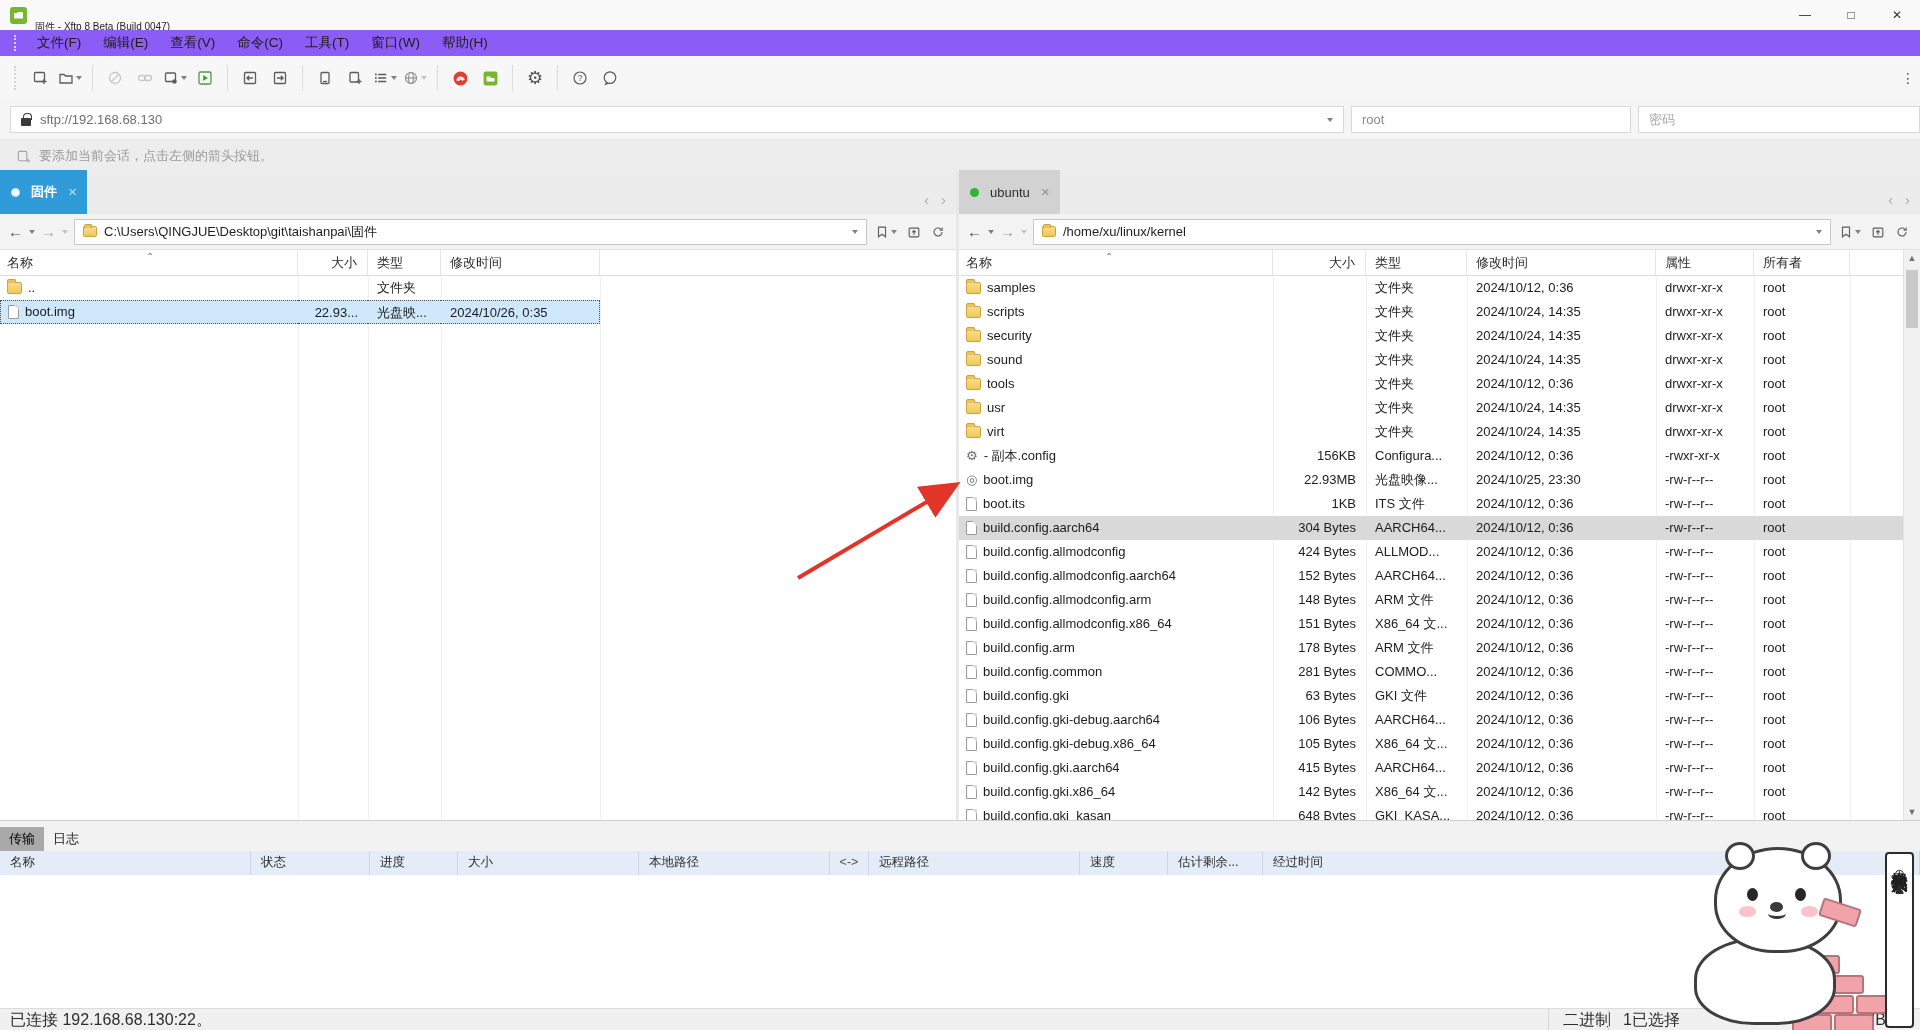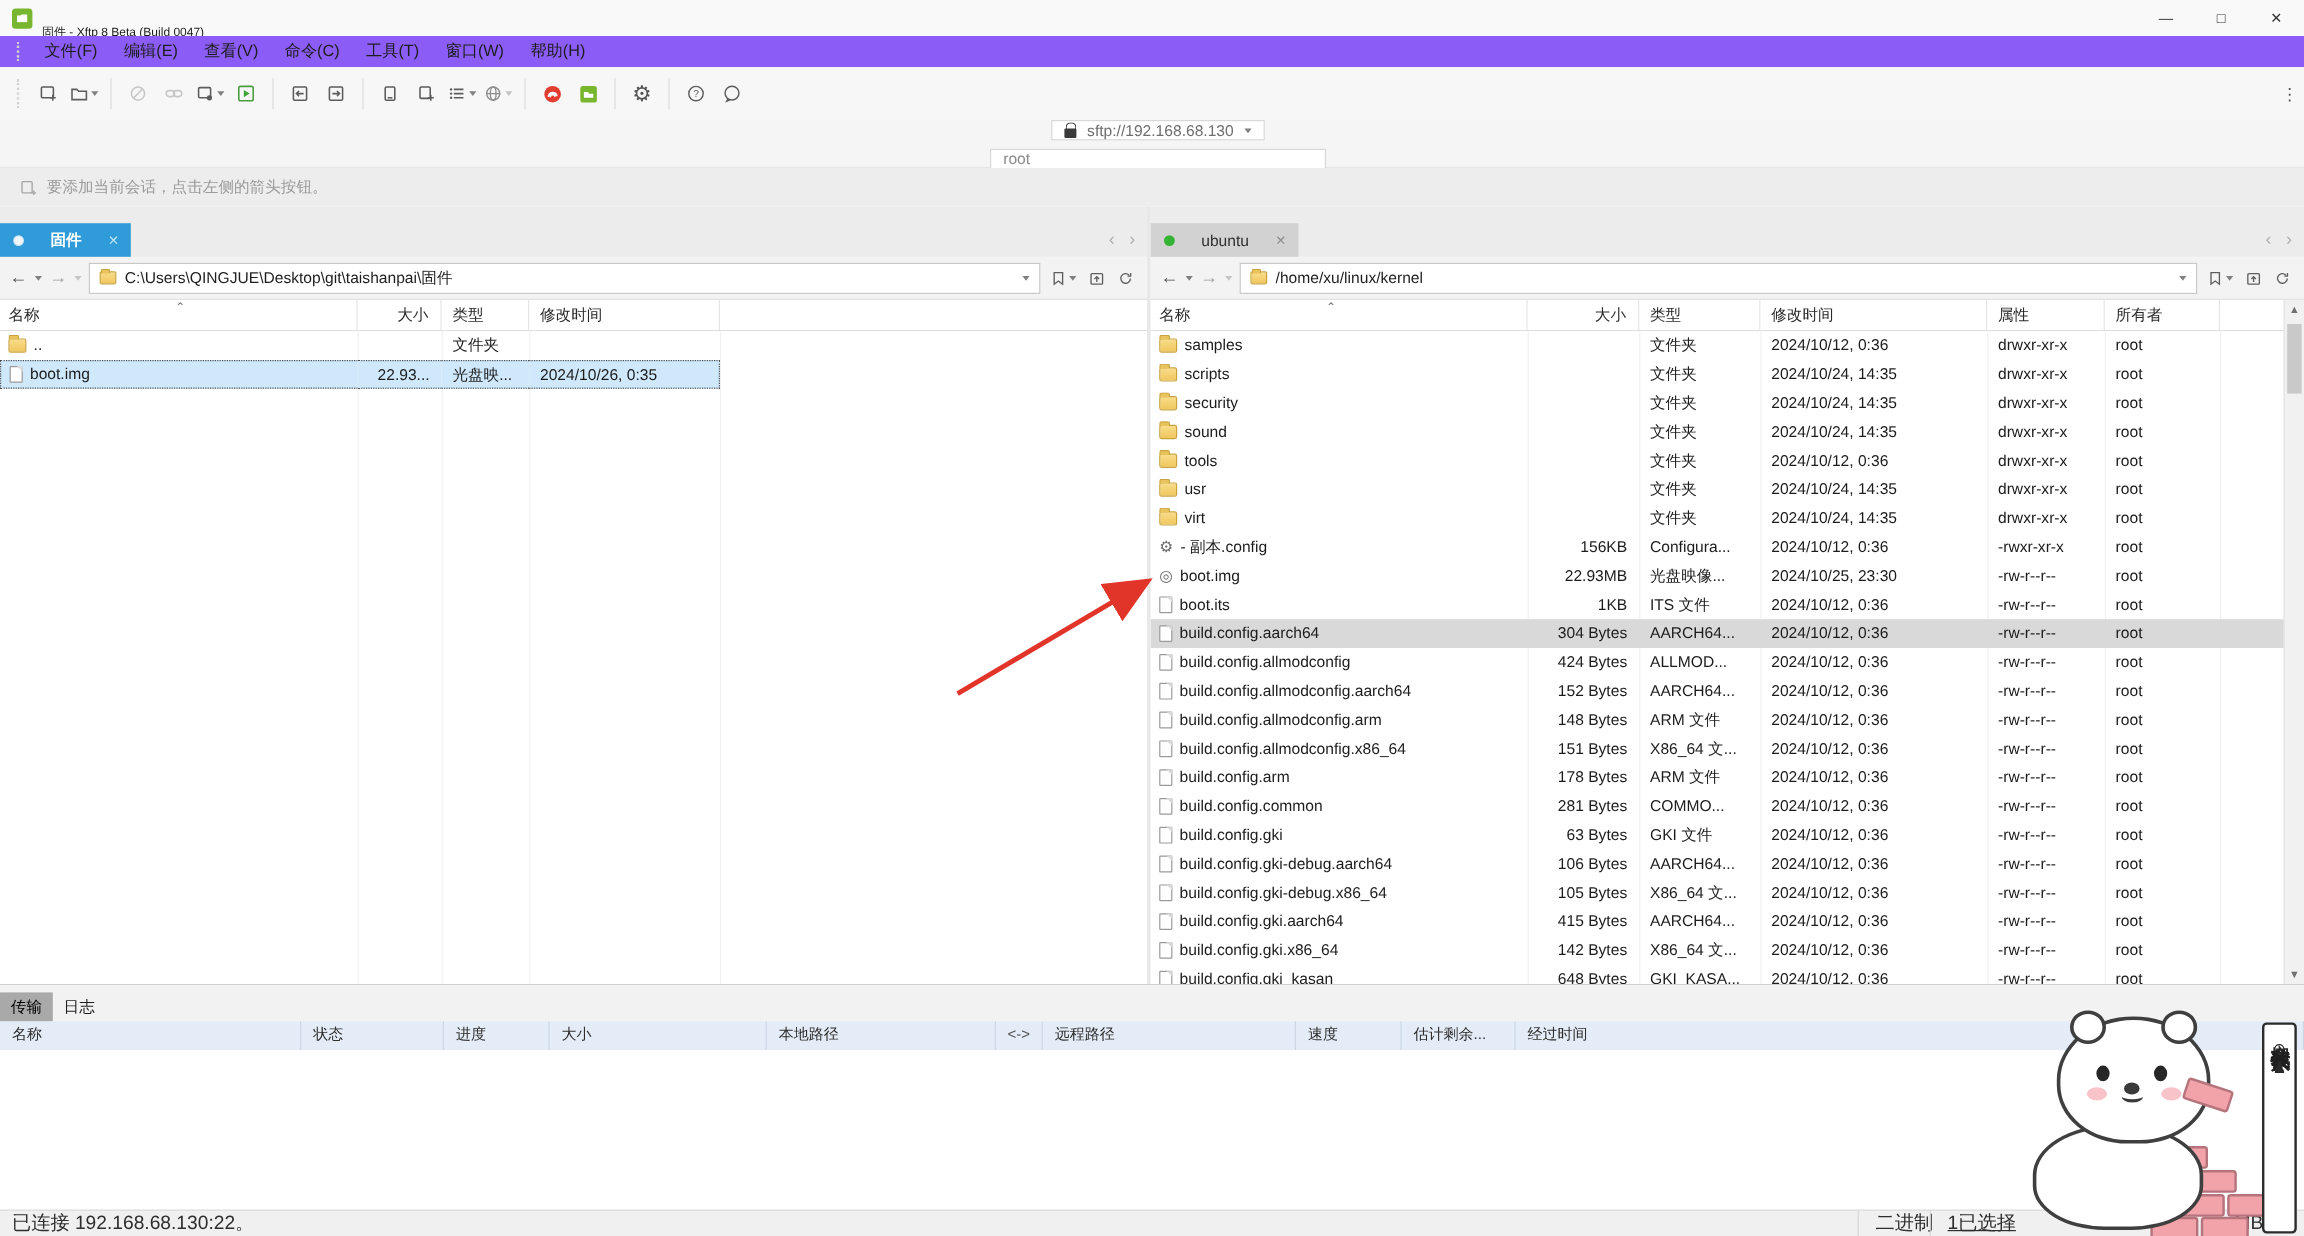--- a/index.html
+++ b/index.html
@@ -24,21 +24,21 @@
   .toolbar::before { content:''; border-left:2px dotted #d4d4d4; height:24px; margin-right:8px; }
   .tbtn { height:30px; min-width:28px; display:flex; align-items:center; justify-content:center; gap:2px; }
   .tbtn svg { display:block; }
   .tsep { width:1px; height:26px; background:#dcdcdc; margin:0 6px; }
   .dd { width:0; height:0; border-left:3.5px solid transparent; border-right:3.5px solid transparent; border-top:4px solid #808080; }
   .dd.dim { border-top-color:#c5c5c5; }
   .gear-glyph { font-size:18px; color:#565656; line-height:18px; }
   .t-more { margin-left:auto; margin-right:4px; color:#555; font-size:14px; letter-spacing:1px; }
 
   
-  .addrbar { position:absolute; top:100px; left:0; right:0; height:40px; background:#f5f5f5; display:flex; align-items:center; padding-left:10px; gap:7px; border-bottom:1px solid #e6e6e6;flex-direction:column; }
+  .addrbar { position:absolute; top:100px; left:0; right:0; height:40px; background:#f5f5f5; display:flex; align-items:center; padding-left:10px; gap:7px; border-bottom:1px solid #e6e6e6; }
   .field { height:27px; background:#fff; border:1px solid #d8d8d8; font-size:13px; }
   .url-combo { flex:1; display:flex; align-items:center; padding:0 10px; gap:9px; }
   .lock { width:10px; height:8px; background:#3a3a3a; border-radius:1px; position:relative; margin-top:4px; flex:0 0 auto; }
   .lock::before { content:''; position:absolute; left:1.5px; top:-5px; width:7px; height:6px; border:1.8px solid #3a3a3a; border-bottom:none; border-radius:4px 4px 0 0; }
   .url-text { color:#6e6e6e; }
   .url-combo .dd { margin-left:auto; }
   input.field { padding:0 10px; color:#8a8a8a; outline:none; }
   .user { width:280px; }
   .pass { width:282px; }
   .pass::placeholder { color:#a9a9a9; }
@@ -47,21 +47,21 @@
   .infobar { position:absolute; top:140px; left:0; right:0; height:32px; background:#ededed; display:flex; align-items:center; padding-left:16px; gap:8px; color:#9b9b9b; font-size:13px; }
 
   
   .panes { position:absolute; top:172px; left:0; right:0; height:648px; background:#efefef; }
   .pane { position:absolute; top:0; bottom:0; background:#fff; display:flex; flex-direction:column; }
   .pane-left { left:0; width:956px; }
   .pane-right { left:959px; right:0; }
   .splitter { position:absolute; top:0; bottom:0; left:956px; width:3px; background:#e8e8e8; }
 
   .tabstrip { height:42px; background:#ececec; display:flex; align-items:flex-end; position:relative; }
-  .tab { height:28px; display:flex; align-items:center; gap:22px; padding:0 10px 0 11px; font-size:13px; }
+  .tab { height:44px; display:flex; align-items:center; gap:11px; padding:0 10px 0 11px; font-size:13px; }
   .tab-active { background:#2f9bd8; color:#fff; font-weight:bold; }
   .tab-inactive { background:#d2d2d2; color:#2e2e2e; }
   .tab-dot { width:9px; height:9px; border-radius:50%; flex:0 0 auto; }
   .dot-local { background:#f2f7fb; border:1px solid #cfe4f2; }
   .dot-remote { background:#35b335; }
   .tab-close { font-size:11px; }
   .tab-active .tab-close { color:#bfe2f5; }
   .tab-inactive .tab-close { color:#8f8f8f; }
   .strip-arrows { margin-left:auto; display:flex; gap:12px; padding:0 10px 6px 0; color:#aeaeae; font-size:15px; }
 
@@ -117,21 +117,21 @@
   .t-head { height:24px; background:#e4ecf7; display:grid; grid-template-columns:251px 119px 88px 181px 191px 39px 211px 88px 95px 1fr; font-size:12.5px; color:#2c2c2c; }
   .t-hcell { line-height:23px; padding-left:10px; border-right:1px solid #ccd7e6; white-space:nowrap; overflow:hidden; }
   .t-hcell.center { text-align:center; padding-left:0; color:#555; }
   .t-body { height:134px; background:#fff; }
 
   
   .statusbar { position:absolute; top:1008px; left:0; right:0; height:22px; background:#f0f0f0; border-top:1px solid #dcdcdc; font-size:16px; color:#2e2e2e; }
   .sb-item { position:absolute; line-height:21px; white-space:nowrap; }
   .sb-conn { left:10px; }
   .sb-mode { left:1548px; border-left:1px solid #d8d8d8; padding-left:14px; }
-  .sb-sel  { left:1608px; border-left:1px solid #d8d8d8; padding-left:14px;text-decoration:underline; }
+  .sb-sel  { left:1608px; border-left:1px solid #d8d8d8; padding-left:14px; }
   .sb-mb   { left:1862px; }
 
   
   .arrow-overlay { position:absolute; left:0; top:0; z-index:60; pointer-events:none; }
 
   
   .mascot { position:absolute; left:1692px; top:845px; width:205px; height:185px; z-index:40; pointer-events:none; }
   .m-bricks { position:absolute; left:78px; top:108px; width:127px; height:77px; }
   .m-brick { position:absolute; width:40px; height:19px; background:#f2a3aa; border:2px solid #b5737c; border-radius:3px; }
   .m-body { position:absolute; left:2px; top:92px; width:142px; height:88px; background:#fff; border:3.5px solid #3f3f3f; border-radius:48% 48% 42% 42%; }

